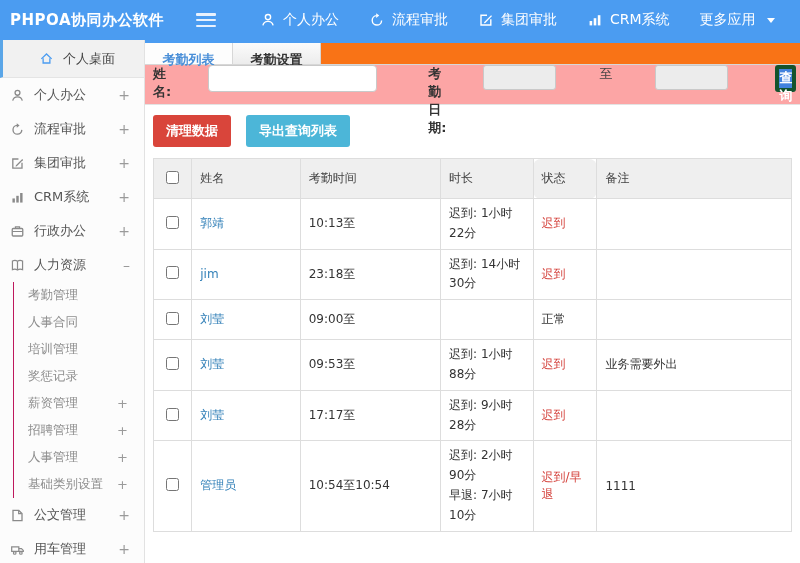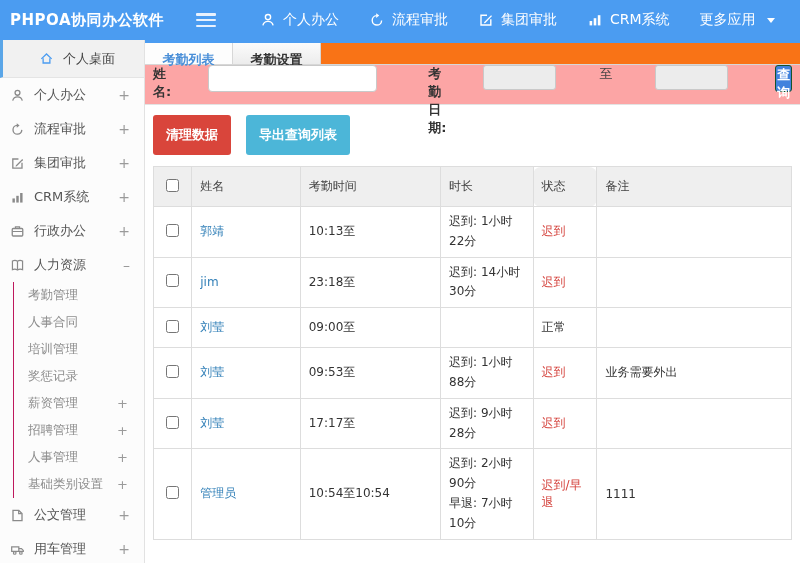--- a/index.html
+++ b/index.html
@@ -37,25 +37,25 @@
   .tab { width:88px; text-align:center; line-height:33px; font-size:13px; font-weight:bold; color:#333;
     border-right:1px solid #d7d7d7; background:linear-gradient(#fbfbfb,#ececec); cursor:pointer; }
   .tab.active { background:#fdfdfd; color:#4a8fd8; }
 
   .filterbar { height:40px; background:#fca5a5; border-bottom:1px solid #e3e3e3; display:flex; padding:0 8px; font-size:13px; color:#333;gap:31px; }
   .filterbar .flabel { font-weight:bold; }
   .name-input { width:178px; height:27px; border:1px solid #c9c9c9; border-radius:4px; margin-left:6px; background:#fff; padding:0 6px; font-size:12px; }
   .date-label { margin-left:20px; }
   .date-input { width:73px; height:25px; border:1px solid #c9c9c9; border-radius:3px; background:#ececec; margin-left:6px; padding:0 5px; font-size:12px; }
   .to-label { margin:0 6px 0 12px; color:#444; }
-  .query-btn { width:62px; height:27px; margin-left:16px; background:#4282dd; border:1px solid #14532d; border-radius:3px;
+  .query-btn { width:62px; height:27px; margin-left:16px; background:#4282dd; border:4px solid #14532d; border-radius:3px;
     color:#fff; font-size:13px; font-weight:bold; cursor:pointer; }
 
   .actionbar { padding:10px 8px 11px 8px; background:#fff; }
-  .btn-red, .btn-teal { height:40px; padding:0 13px; border:none; border-radius:3px; color:#fff; font-size:13px; font-weight:bold; cursor:pointer; }
+  .btn-red, .btn-teal { height:32px; padding:0 13px; border:none; border-radius:3px; color:#fff; font-size:13px; font-weight:bold; cursor:pointer; }
   .btn-red { background:#d9453b; }
   .btn-teal { background:#4cb6d8; margin-left:10px; }
 
   table { border-collapse:collapse; width:calc(100% - 16px); margin:0 8px; font-size:12px; color:#333; table-layout:fixed; }
   th, td { border:1px solid #ddd; padding:5px 8px; text-align:left; vertical-align:middle; }
   thead th { background:#efefef; height:40px; font-weight:normal; color:#444; }
   tbody td { height:40px; background:#fff; }
   .col-check { width:6%; text-align:center; }
   .col-name { width:17%; }
   .col-time { width:22%; }

